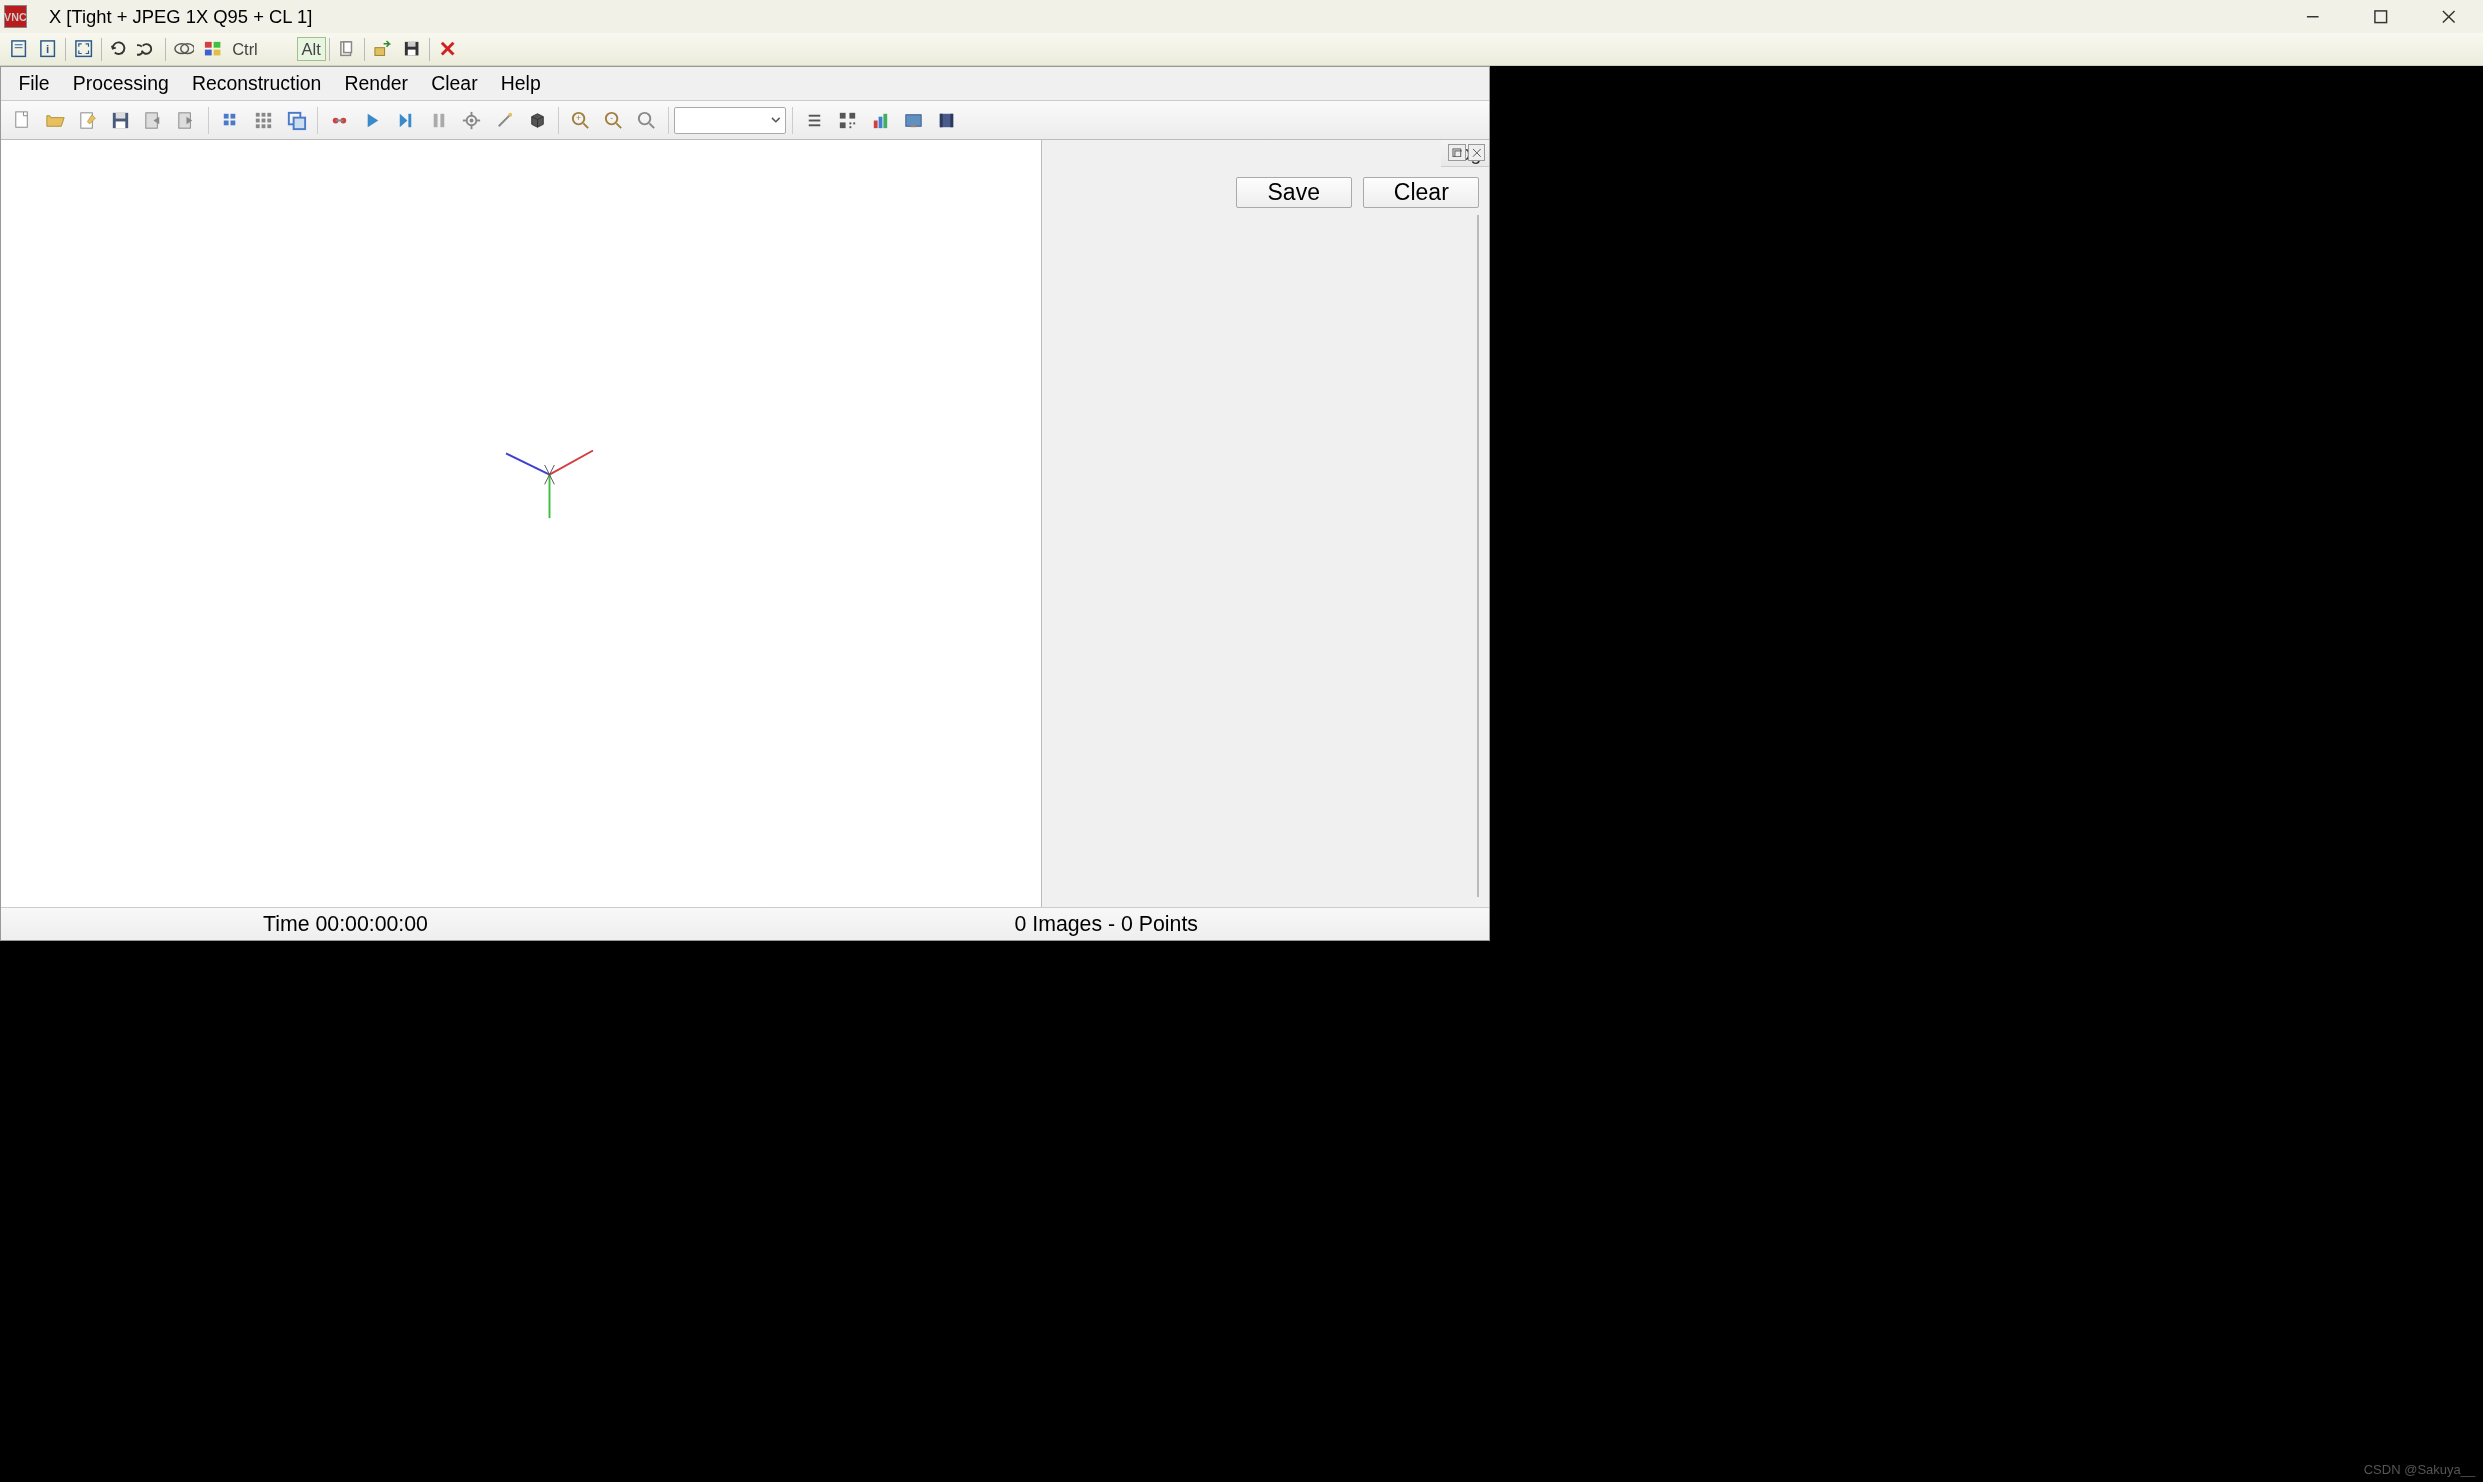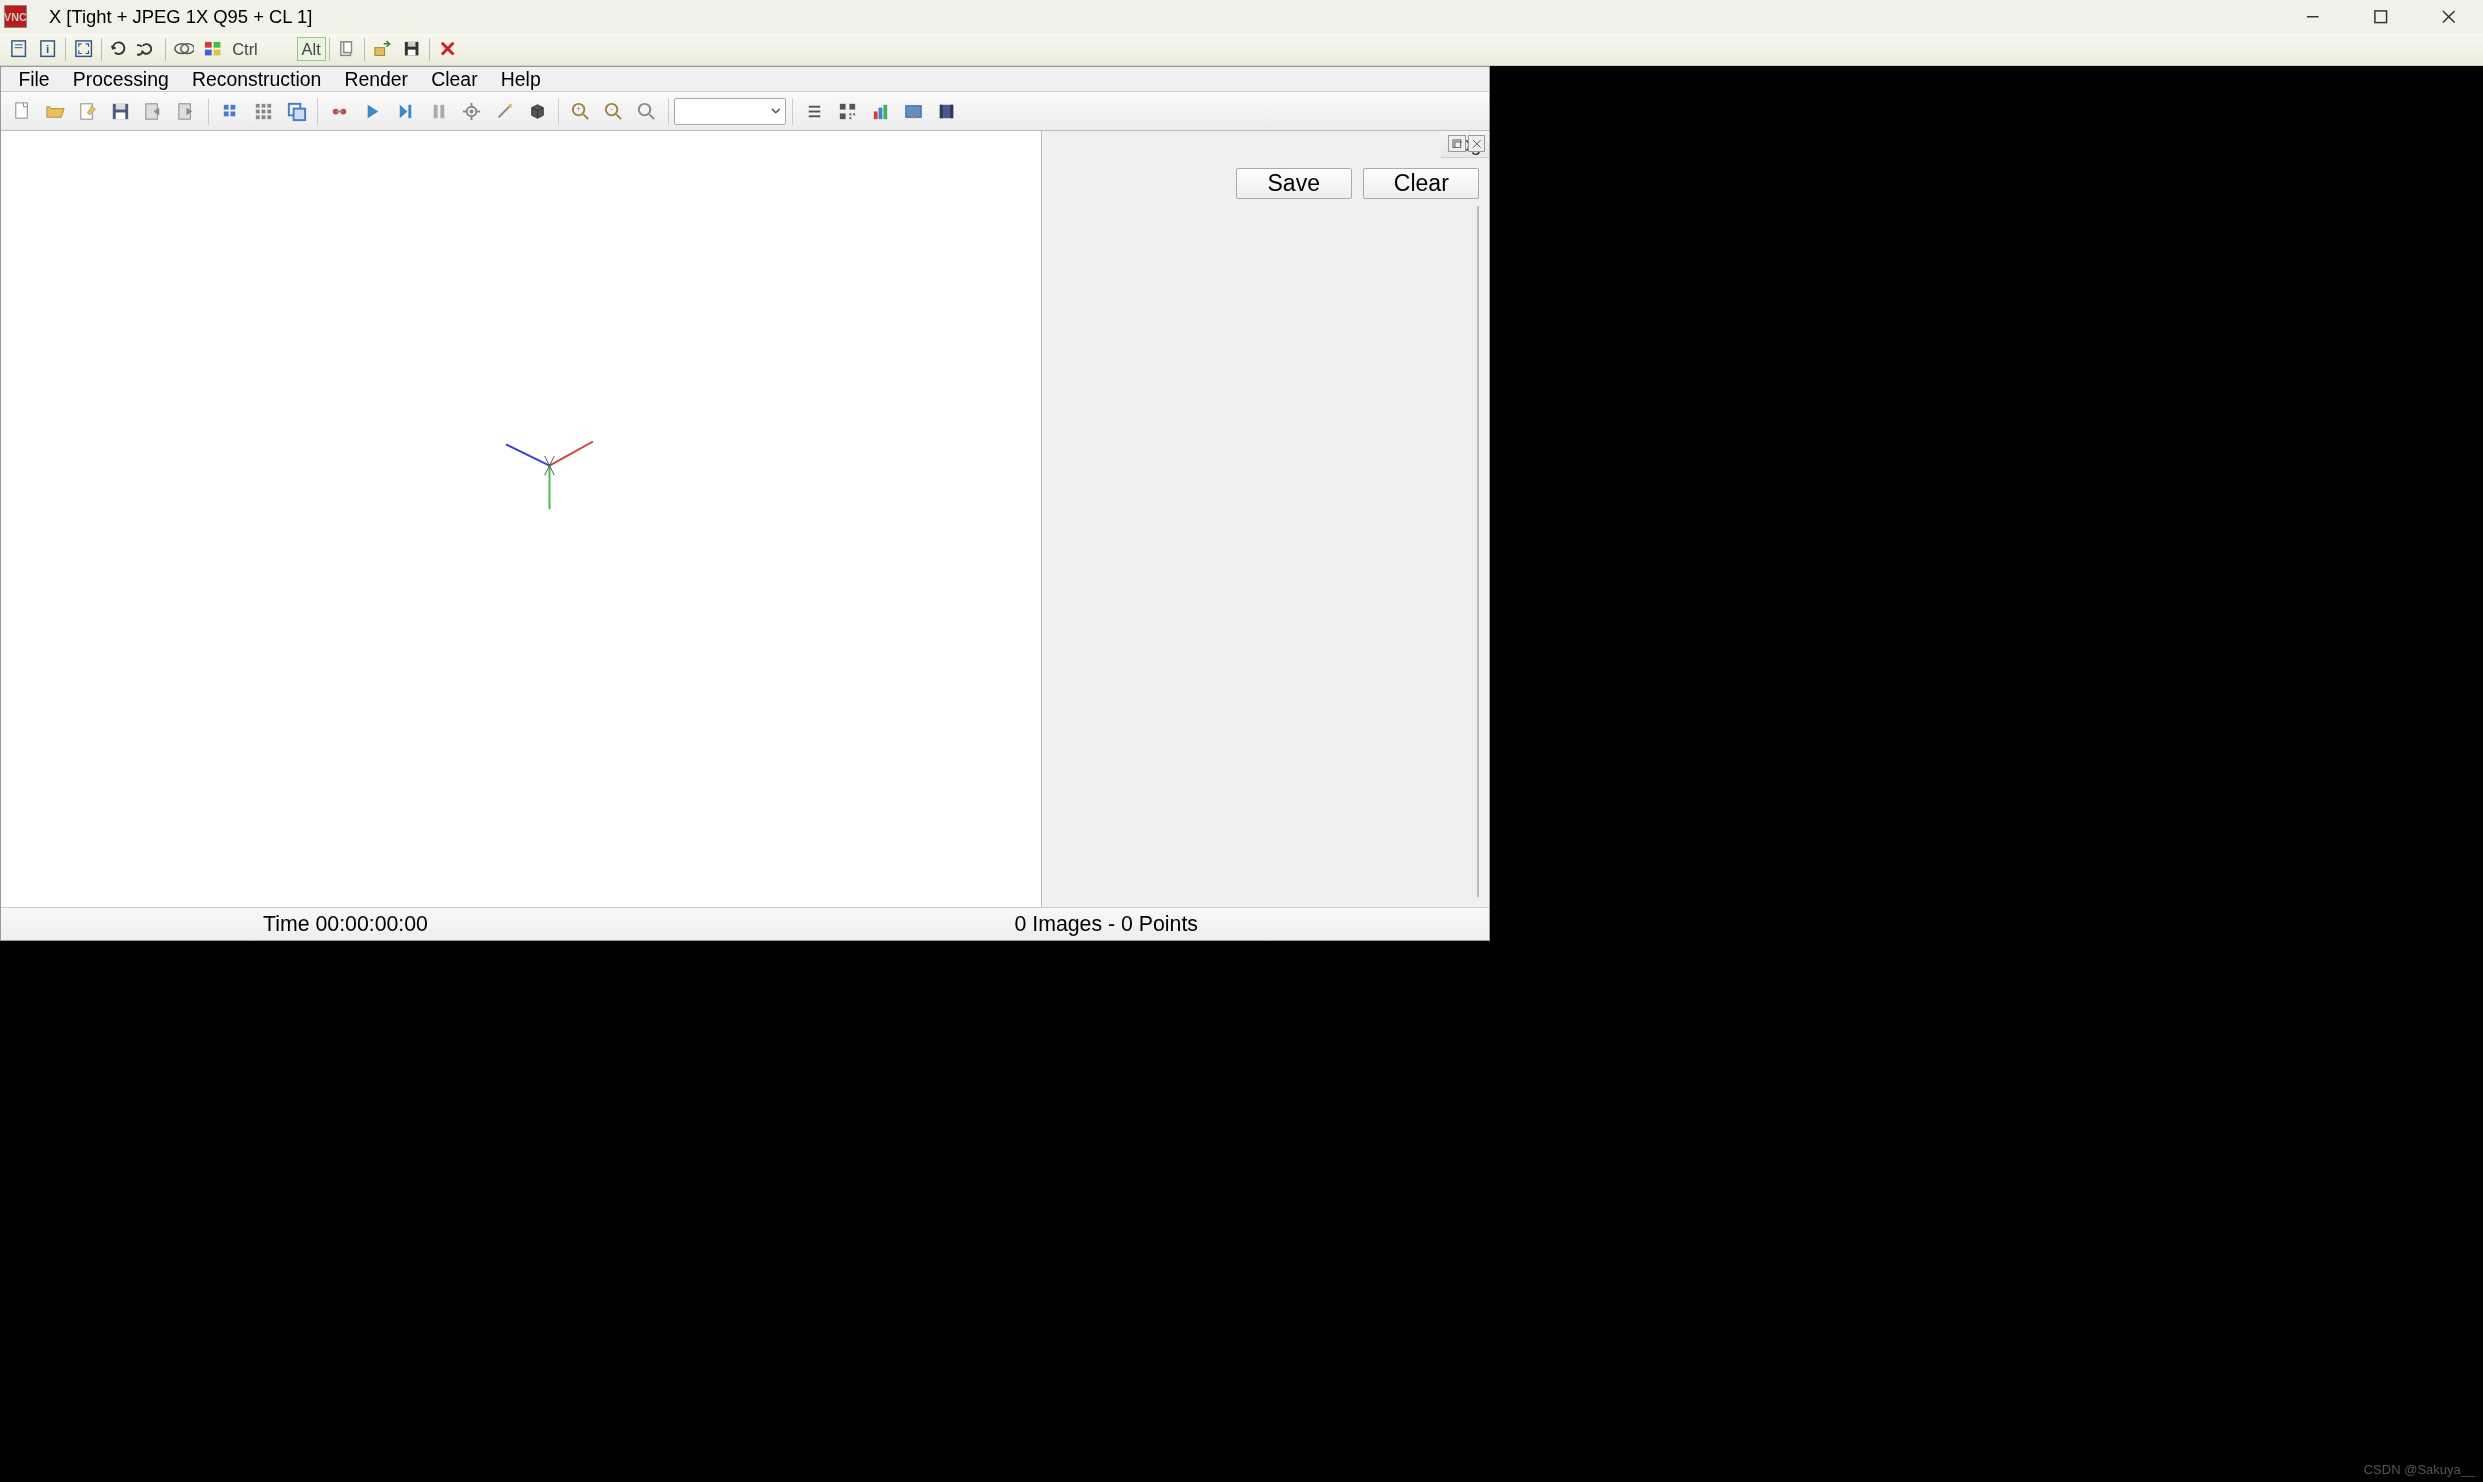--- a/index.html
+++ b/index.html
@@ -83,21 +83,21 @@
       left: 0; top: 66px;
       width: 1490px;
       height: 875px;
       background: #f0f0f0;
       border: 1px solid #999;
       display: flex;
       flex-direction: column;
     }
     
     .menubar {
-      height: 25px;
+      height: 34px;
       background: #f0f0f0;
       border-bottom: 1px solid #ccc;
       display: flex;
       align-items: center;
       padding: 0 5.8px;
     }
     .menu-item {
       padding: 3.9px 11.6px;
       font-size: 19.4px;
       color: #000;

